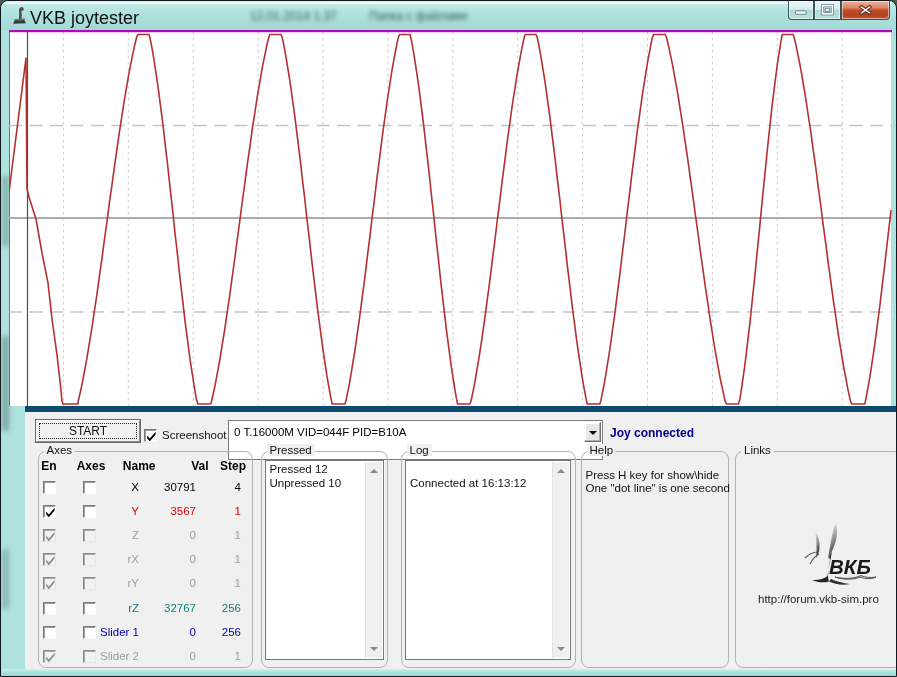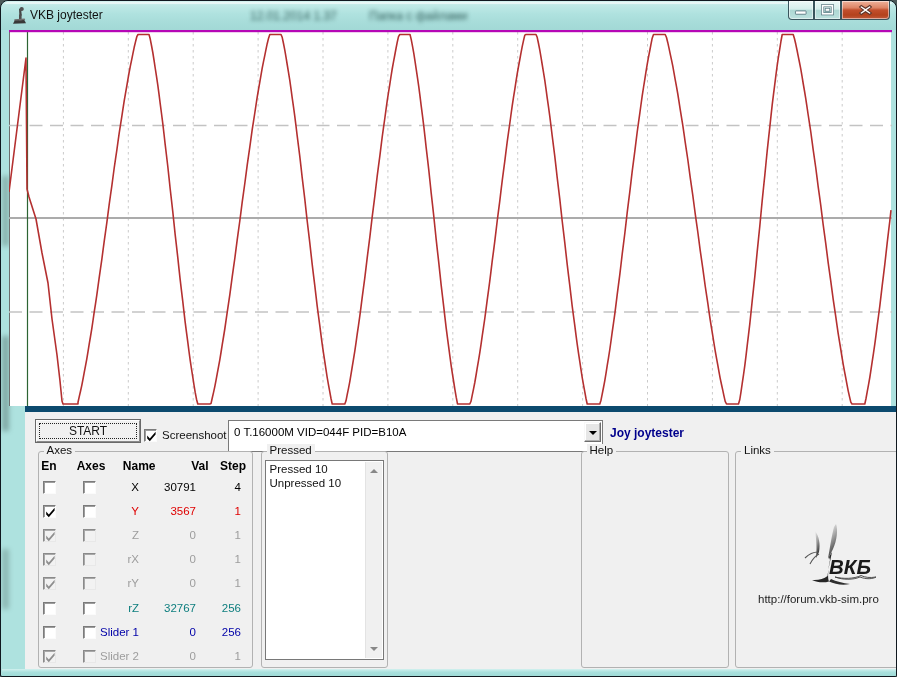--- a/index.html
+++ b/index.html
@@ -1,40 +1,40 @@
 <!DOCTYPE html>
 <html><head><meta charset="utf-8"><style>
 *{margin:0;padding:0;box-sizing:border-box;font-family:"Liberation Sans",sans-serif;}
 html,body{width:897px;height:677px;overflow:hidden;background:#4c5a5a;}
 #win{position:absolute;left:0;top:0;width:897px;height:677px;background:#aee2df;border:1px solid #10181f;border-radius:8px 8px 2px 2px;overflow:hidden;}
 #tbar{position:absolute;left:0px;top:0px;width:895px;height:29px;border-radius:7px 7px 0 0;background:linear-gradient(180deg,#d4f1ef 0%,#bfe9e6 16%,#afe2df 45%,#a7dcd9 75%,#a2d9d6 100%);}
 #hl{position:absolute;left:4px;top:1px;width:887px;height:2px;background:rgba(255,255,255,.55);border-radius:7px 7px 0 0;}
-#ttl{position:absolute;left:29px;top:7px;font-size:12px;color:#111;}
+#ttl{position:absolute;left:29px;top:7px;font-size:18px;color:#111;}
 #blur1{position:absolute;left:249px;top:8px;font-size:12px;color:#35605d;filter:blur(2.1px);white-space:nowrap;}
 #blur2{position:absolute;left:368px;top:8px;font-size:12px;color:#35605d;filter:blur(2.3px);white-space:nowrap;}
 .cap{position:absolute;top:0;height:19px;border:1px solid #39545c;border-top:none;box-shadow:inset 0 0 0 1px rgba(255,255,255,.5);}
 #bmin{left:787px;width:26px;border-radius:0 0 0 4px;background:linear-gradient(180deg,#edf8f7 0%,#d5eeec 45%,#aed8d4 52%,#bce1de 100%);}
 #bmax{left:813px;width:27px;background:linear-gradient(180deg,#edf8f7 0%,#d5eeec 45%,#aed8d4 52%,#bce1de 100%);}
 #bcls{left:840px;width:49px;border-radius:0 0 4px 0;background:linear-gradient(180deg,#efb29b 0%,#dd8465 38%,#c24f2d 50%,#b4421d 78%,#c05a3c 100%);}
 .glyph{position:absolute;left:0;top:0;width:100%;height:100%;}
 #chart{position:absolute;left:8px;top:29px;width:882px;height:376px;background:#fff;border-left:1px solid #6f6f6f;}
 #chart svg{position:absolute;left:-1px;top:0;}
 #panel{position:absolute;left:24px;top:405px;width:882px;height:263px;background:#f0f0f0;border-top:6px solid #0c4a6e;font-size:11.5px;color:#111;}
 #bot{position:absolute;left:1px;top:668px;width:895px;height:8px;background:linear-gradient(180deg,#d2f1ef 0%,#a9e0dd 40%,#9edad6 100%);}
 #start{position:absolute;left:10px;top:7px;width:106px;height:24px;background:#f1f1f1;border:1px solid #696969;}
 #start .in{position:absolute;left:0;top:0;width:104px;height:22px;border:1px solid;border-color:#fdfdfd #8a8a8a #8a8a8a #fdfdfd;}
 #start .foc{position:absolute;left:3px;top:3px;width:98px;height:16px;border:1px dotted #222;}
 #start .txt{position:absolute;width:100%;text-align:center;top:4px;font-size:12px;}
 .cb{position:absolute;width:13px;height:13px;background:#fff;border:1px solid;border-color:#7b7b7b #fbfbfb #fbfbfb #7b7b7b;box-shadow:inset 1px 1px 0 #9d9d9d;}
 .cb.dis{background:#f2f2f2;box-shadow:inset 1px 1px 0 #a8a8a8;border-color:#8a8a8a #e8e8e8 #e8e8e8 #8a8a8a;}
-#combo{position:absolute;left:203px;top:8px;width:375px;height:32px;background:#fff;border:1px solid #7a7a7a;}
+#combo{position:absolute;left:203px;top:8px;width:375px;height:40px;background:#fff;border:1px solid #7a7a7a;}
 #combo .txt{position:absolute;left:5px;top:5px;font-size:11.5px;color:#000;}
 #combo .btn{position:absolute;right:1px;top:1px;width:17px;height:20px;background:#e6e6e6;border:1px solid;border-color:#f8f8f8 #6d6d6d #6d6d6d #f8f8f8;box-shadow:inset -1px -1px 0 #b0b0b0, inset 1px 1px 0 #fff;}
 #joycon{position:absolute;left:585px;top:14px;font-size:12px;font-weight:bold;color:#00008c;}
-.grp{position:absolute;top:39px;height:217px;border:1px solid #b2b2b2;border-radius:3px;}
+.grp{position:absolute;top:39px;height:217px;border:1px solid #b2b2b2;border-radius:8px;}
 .grp .lbl{position:absolute;left:5px;top:-8px;background:#f0f0f0;padding:0 3px;font-size:11.5px;color:#111;}
 .lb{position:absolute;background:#fff;border:1px solid #787878;}
 .sb{position:absolute;right:1px;top:1px;width:17px;bottom:1px;background:#f0f0f0;border-left:1px solid #e3e3e3;}
 .sb .up{position:absolute;top:7px;left:4.5px;width:0;height:0;border-left:4px solid transparent;border-right:4px solid transparent;border-bottom:4.5px solid #888;}
 .sb .dn{position:absolute;bottom:7px;left:4.5px;width:0;height:0;border-left:4px solid transparent;border-right:4px solid transparent;border-top:4.5px solid #888;}
 .hdr{position:absolute;font-weight:bold;font-size:12px;color:#000;}
 .cell{position:absolute;font-size:11.5px;text-align:right;}
 </style></head>
 <body>
 <div id="win">
@@ -103,21 +103,21 @@
       <div class="cb" style="left:119px;top:16.5px"><svg width="13" height="13" viewBox="0 0 13 13">
           <path d="M2.2 5.6 L4.8 8.4 L10.6 1.8 L10.6 4.6 L4.8 11.2 L2.2 8.4 Z" fill="#000"></path>
         </svg></div>
       <div style="position:absolute;left:137px;top:17px;font-size:11.5px">Screenshoot</div>
       <div id="combo">
         <div class="txt">0 T.16000M VID=044F PID=B10A</div>
         <div class="btn">
           <div style="position:absolute;left:3.5px;top:7.5px;width:0;height:0;border-left:4px solid transparent;border-right:4px solid transparent;border-top:4.5px solid #000"></div>
         </div>
       </div>
-      <div id="joycon">Joy joytester</div>
+      <div id="joycon">Joy connected</div>
       <div class="grp" style="left:12.5px;width:215.5px">
         <div class="lbl">Axes</div>
         <div class="hdr" style="left:-19.5px;top:7px;width:60px;text-align:center">En</div>
         <div class="hdr" style="left:22.5px;top:7px;width:60px;text-align:center">Axes</div>
         <div class="hdr" style="left:57px;top:7px;width:60px;text-align:right">Name</div>
         <div class="hdr" style="left:110px;top:7px;width:60px;text-align:right">Val</div>
         <div class="hdr" style="left:164.5px;top:7px;width:60px;text-align:center">Step</div>
         <div class="cb" style="left:4.5px;top:28.5px"></div>
         <div class="cb" style="left:44px;top:28.5px"></div>
         <div class="cell" style="left:32.5px;top:28.5px;width:68px;color:#000000">X</div>
@@ -165,30 +165,41 @@
             <path d="M2.2 5.6 L4.8 8.4 L10.6 1.8 L10.6 4.6 L4.8 11.2 L2.2 8.4 Z" fill="#8f8f8f"></path>
           </svg></div>
         <div class="cb dis" style="left:44px;top:197.9px"></div>
         <div class="cell" style="left:32.5px;top:197.9px;width:68px;color:#9d9d9d">Slider 2</div>
         <div class="cell" style="left:107.5px;top:197.9px;width:50px;color:#9d9d9d">0</div>
         <div class="cell" style="left:172.5px;top:197.9px;width:30px;color:#9d9d9d">1</div>
       </div>
       <div class="grp" style="left:235.5px;width:127.5px">
         <div class="lbl">Pressed</div>
         <div class="lb" style="left:3px;top:8px;width:119px;height:200px">
-          <div style="position:absolute;left:4px;top:2px">Pressed 10</div>
+          <div style="position:absolute;left:4px;top:2px">Pressed 12</div>
           <div style="position:absolute;left:4px;top:15.5px">Unpressed 10</div>
           <div class="sb">
             <div class="up"></div>
             <div class="dn"></div>
           </div>
         </div>
       </div>
+      <div class="grp" style="left:375.5px;width:175px">
+        <div class="lbl">Log</div>
+        <div class="lb" style="left:3.5px;top:8px;width:165.5px;height:200px">
+          <div style="position:absolute;left:4px;top:16px">Connected at 16:13:12</div>
+          <div class="sb">
+            <div class="up"></div>
+            <div class="dn"></div>
+          </div>
+        </div>
+      </div>
       <div class="grp" style="left:555.5px;width:148.5px">
         <div class="lbl">Help</div>
+        <div style="position:absolute;left:4px;top:16.5px;line-height:13.5px;white-space:nowrap">Press H key for show\hide<br>One "dot line" is one second</div>
       </div>
       <div class="grp" style="left:710px;width:166.5px">
         <div class="lbl">Links</div>
         <svg width="74" height="64" viewBox="0 0 74 64" style="position:absolute;left:66px;top:72px">
 <defs>
 <linearGradient id="w1" x1="0.2" y1="0" x2="0.5" y2="1">
               <stop offset="0" stop-color="#f2f2f2"></stop>
               <stop offset="0.4" stop-color="#a8a8a8"></stop>
               <stop offset="1" stop-color="#2a2a2a"></stop>
             </linearGradient>

